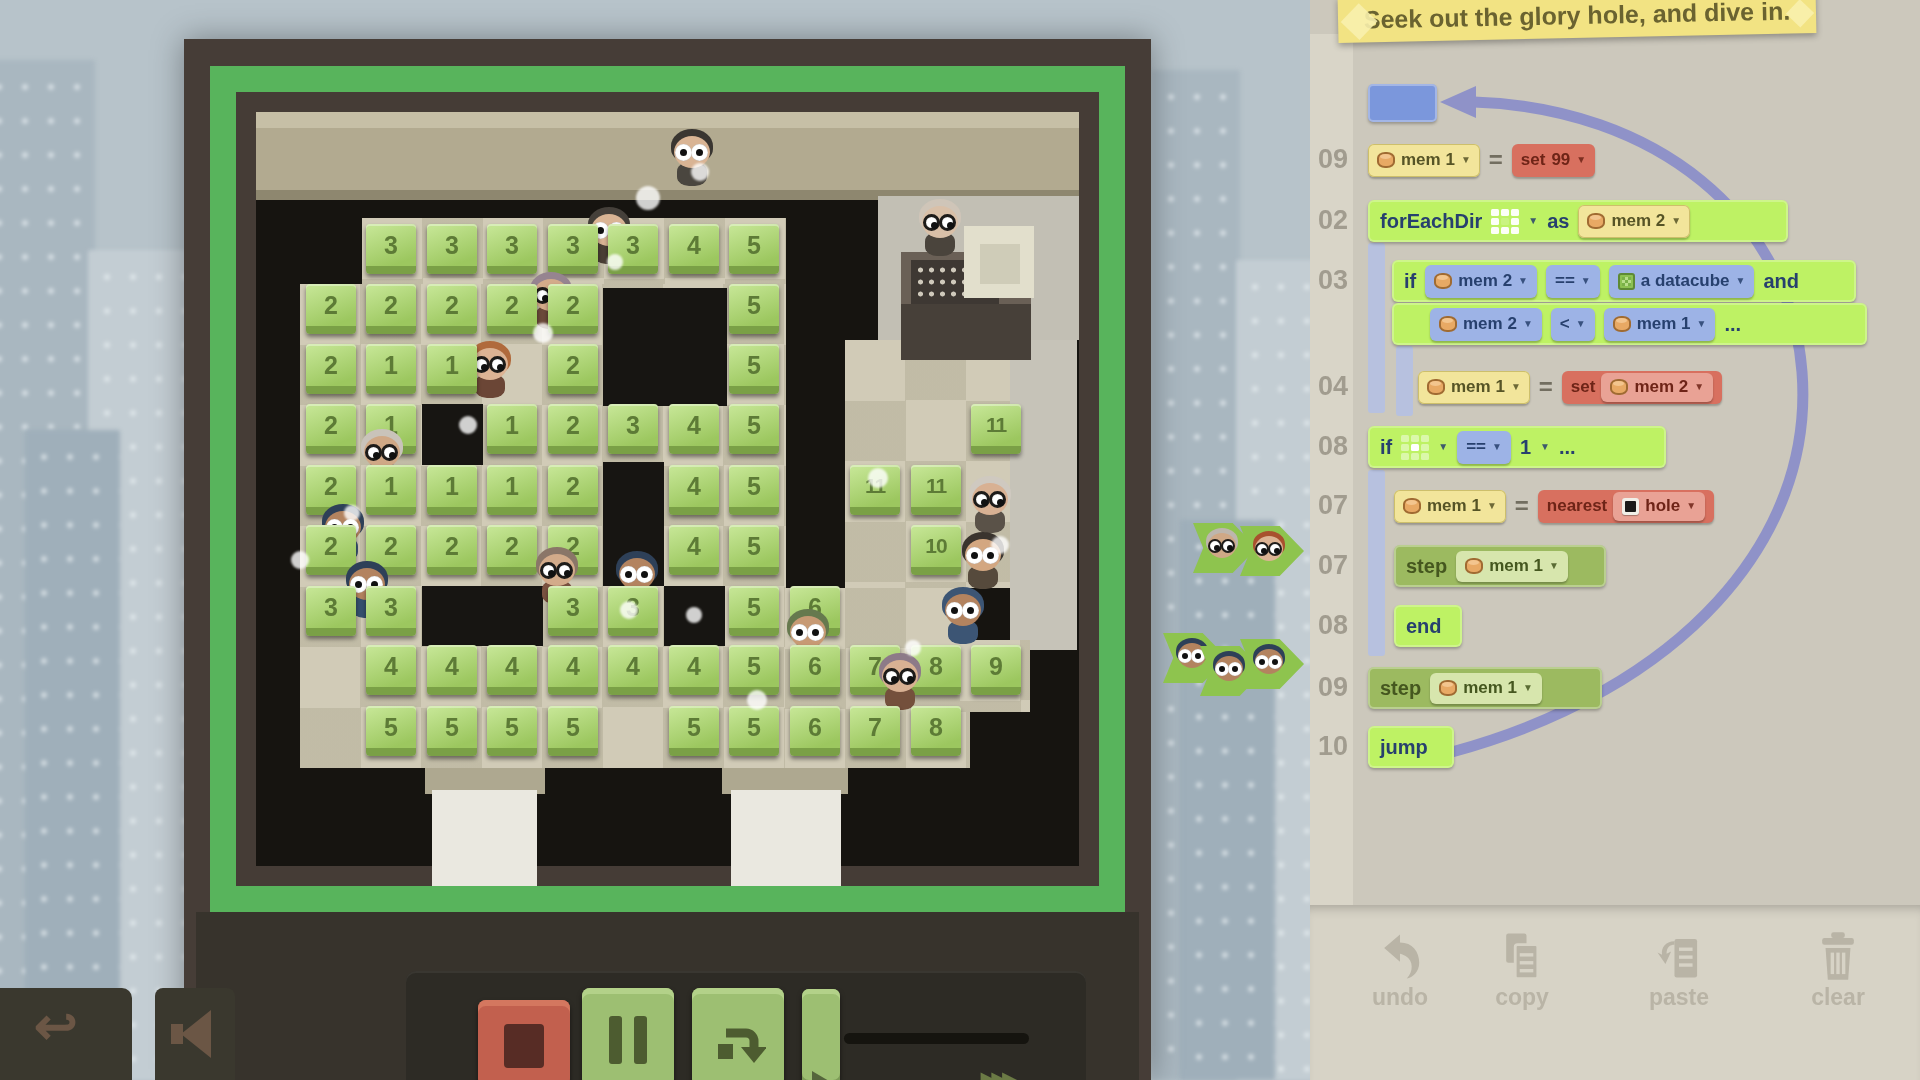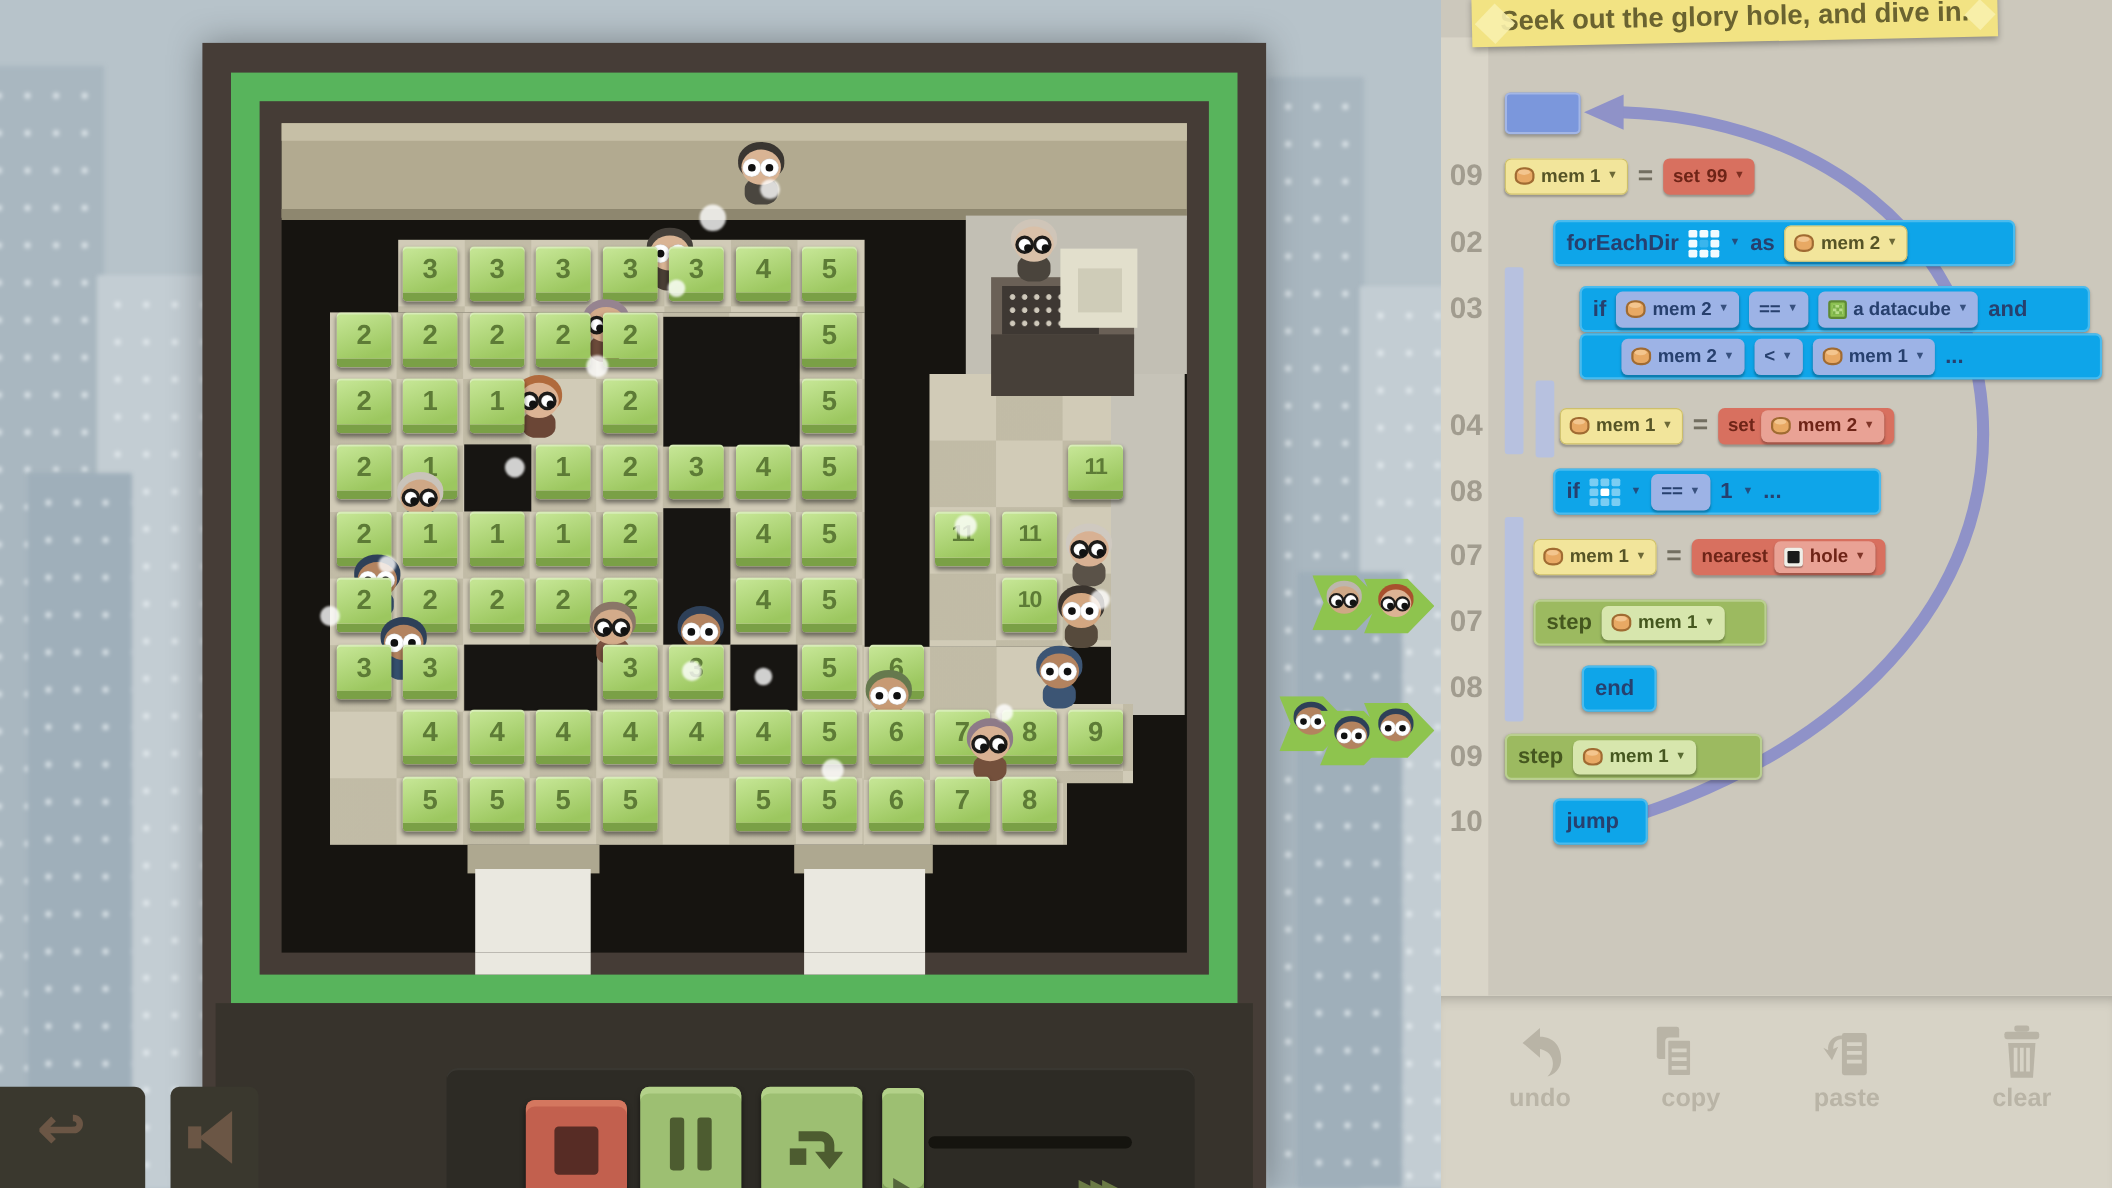--- a/index.html
+++ b/index.html
@@ -84,21 +84,21 @@
   
   #code-panel{position:absolute;left:1310px;top:0;width:610px;height:1080px;background:#ccc8bc;}
   #gutter{position:absolute;left:0;top:34px;width:43px;height:876px;background:#d9d5c8;}
   #toolbar-zone{position:absolute;left:0;top:905px;width:610px;height:175px;background:#d7d3c6;
                 box-shadow:inset 0 10px 12px -8px rgba(0,0,0,.25);}
   .line-num{position:absolute;width:48px;text-align:right;font-weight:bold;font-size:27px;color:#a19c8f;}
   .indent-strip{position:absolute;width:17px;background:#b5c1e0;border-radius:3px;opacity:.95;}
 
   .code-row{position:absolute;height:44px;display:flex;align-items:center;}
   .outer{display:flex;align-items:center;gap:9px;height:42px;border-radius:6px;padding:0 12px;}
-  .outer.blue{background:#0ea5e9;box-shadow:inset 0 0 0 2px rgba(255,255,255,.25), 0 2px 3px rgba(0,0,0,.25);margin-left:44px;}
+  .outer.blue{background:#bef264;box-shadow:inset 0 0 0 2px rgba(255,255,255,.25), 0 2px 3px rgba(0,0,0,.25);}
   .outer.green{background:#9cba60;box-shadow:inset 0 0 0 2px rgba(255,255,255,.3), 0 2px 3px rgba(0,0,0,.25);}
   .bare{display:flex;align-items:center;gap:9px;}
   .chip{display:flex;align-items:center;gap:6px;height:33px;border-radius:6px;padding:0 9px;
         box-shadow:0 2px 2px rgba(0,0,0,.25);}
   .ch-yellow{background:#f2e59b;box-shadow:inset 0 0 0 1px #cdbf6b, 0 2px 2px rgba(0,0,0,.25);}
   .ch-red{background:#d8705f;}
   .ch-red-in{background:#e9a295;height:29px;}
   .ch-blue-in{background:#9db3e6;}
   .ch-grn-in{background:#d7e6ad;height:31px;}
   .wd{font-weight:bold;font-size:20px;white-space:pre;}
@@ -938,21 +938,21 @@
       </div>
     </div>
   </div>
 
 <div class="tb-btn" style="left:1358px;">
   <svg width="48" height="52" viewBox="0 0 40 46">
     <path d="M6 16 L20 4 L20 11 C31 11 37 19 37 29 C37 37 31 42 26 43 C32 37 32 27 25 23 C23 22 21 21 20 21 L20 28 Z" fill="#b9b4a6"></path>
   </svg>
   <span>undo</span>
 </div>
-<div class="tb-btn" style="left:1480px;text-align:right;">
+<div class="tb-btn" style="left:1480px;">
   <svg width="48" height="52" viewBox="0 0 40 46">
     <rect x="6" y="3" width="18" height="26" rx="2" fill="#b9b4a6"></rect>
     <rect x="14" y="13" width="20" height="30" rx="2" fill="#b9b4a6" stroke="#d7d3c6" stroke-width="2.5"></rect>
     <g stroke="#d7d3c6" stroke-width="3">
         <line x1="18" y1="22" x2="30" y2="22"></line>
         <line x1="18" y1="29" x2="30" y2="29"></line>
         <line x1="18" y1="36" x2="30" y2="36"></line>
       </g>
   </svg>
   <span>copy</span>

